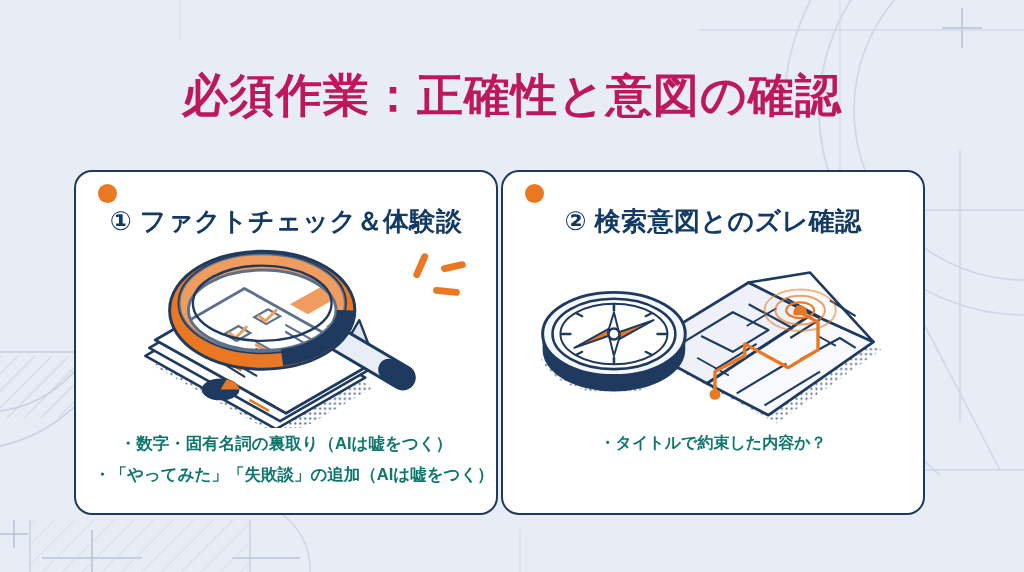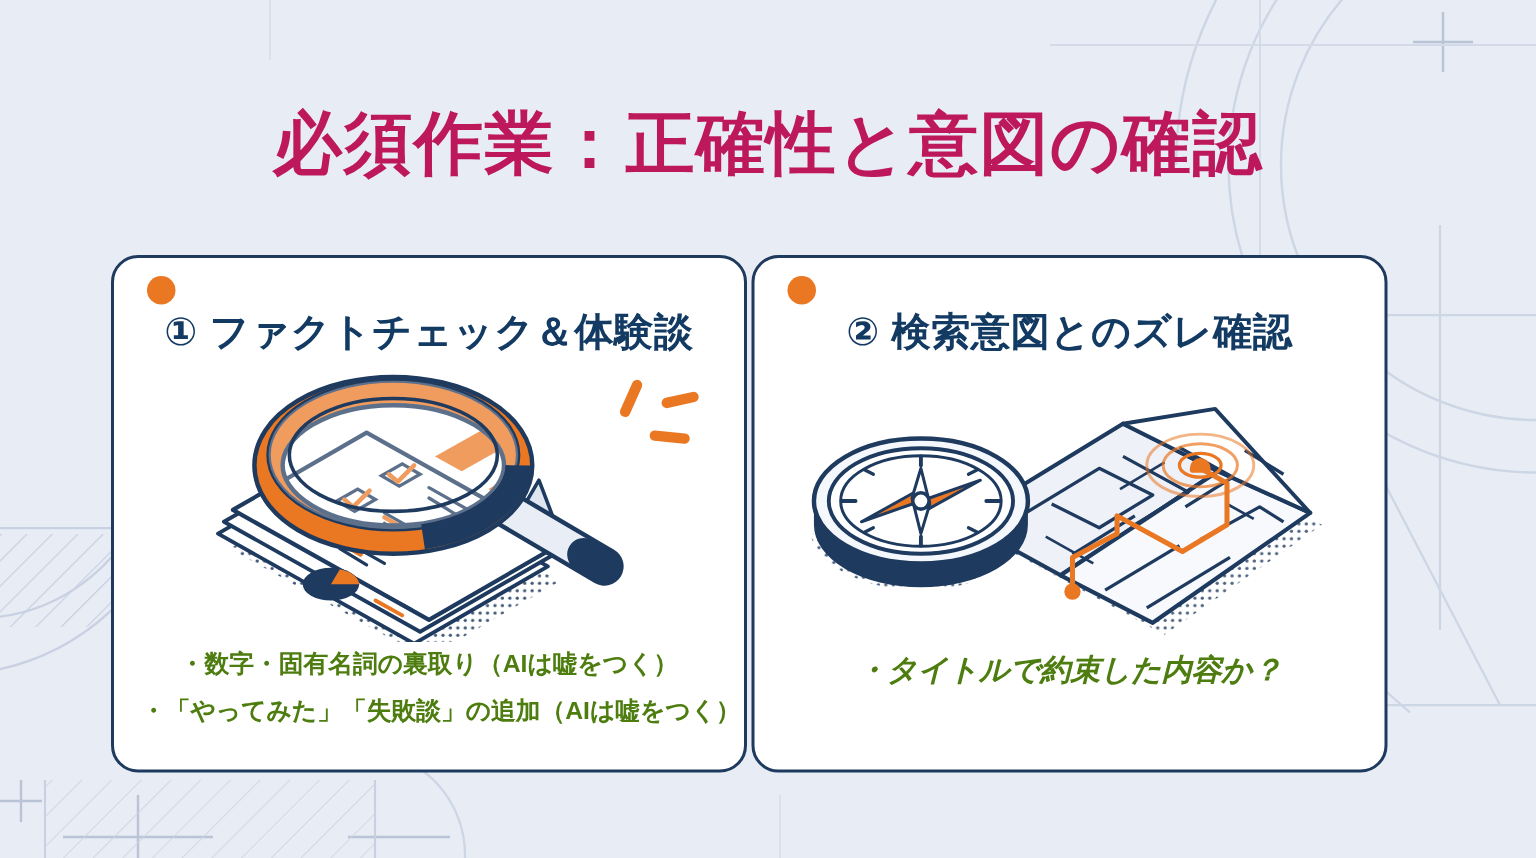--- a/index.html
+++ b/index.html
@@ -85,25 +85,25 @@
     left: 0;
     right: 0;
     top: 256px;
     padding: 0 18px;
     box-sizing: border-box;
     text-align: center;
   }
   .bullet {
     font-size: 16.5px;
     font-weight: bold;
-    color: #4d7c0f;
+    color: #0f766e;
     line-height: 1.9;
     white-space: nowrap;
   }
-  #card-2 .bullet { font-size: 20px; font-style: italic; }
+  #card-2 .bullet { font-size: 16px; }
 </style>
 </head>
 <body>
 
 <div id="slide">
 
   <svg class="bg-layer" viewBox="0 0 1024 572" xmlns="http://www.w3.org/2000/svg">
     <defs>
       <pattern id="hatch" width="12" height="12" patternTransform="rotate(45)" patternUnits="userSpaceOnUse">
         <line x1="0" y1="0" x2="0" y2="12" stroke="#c3cddf" stroke-width="1.6"></line>

